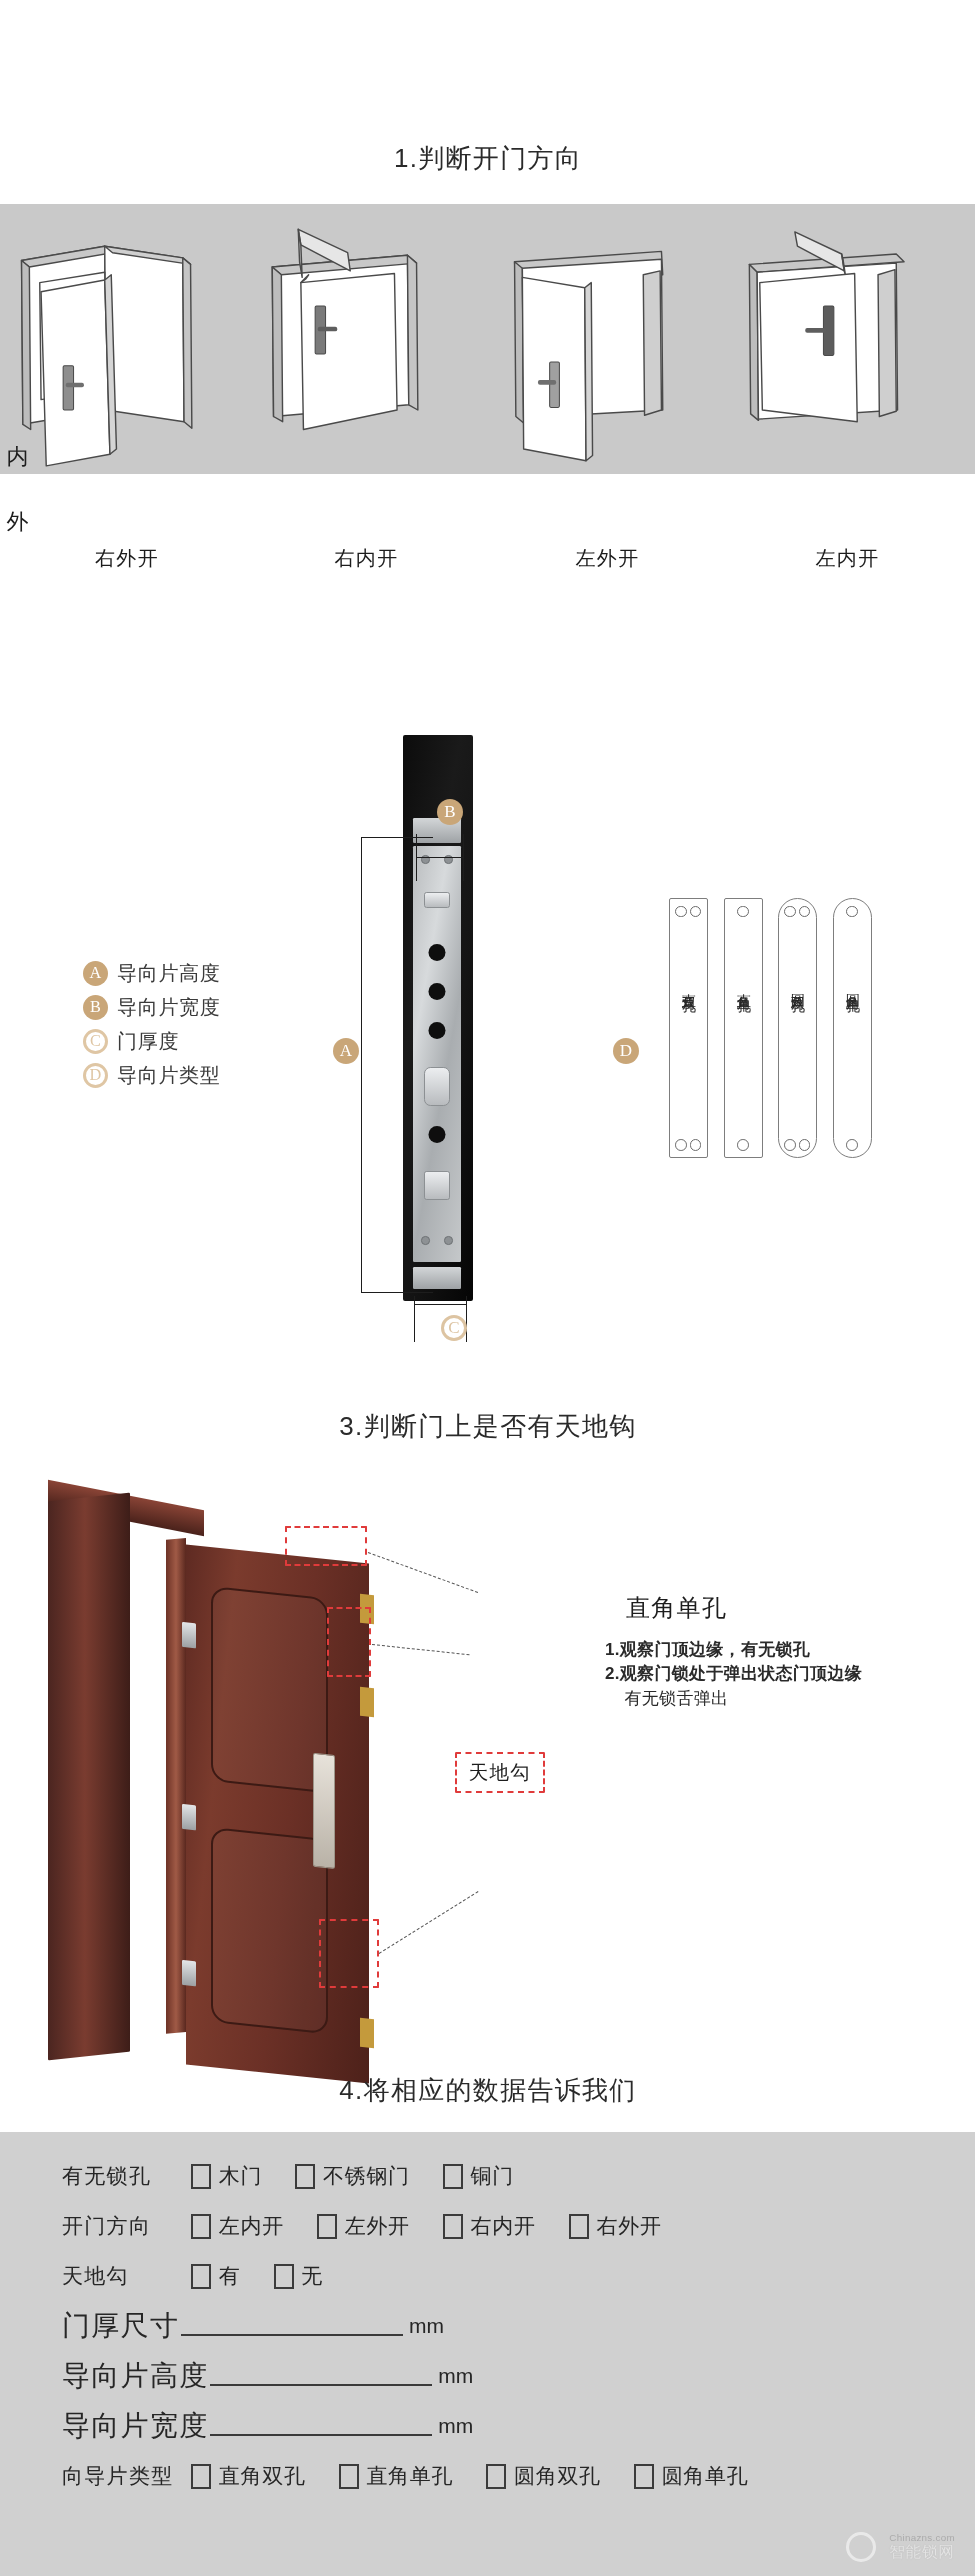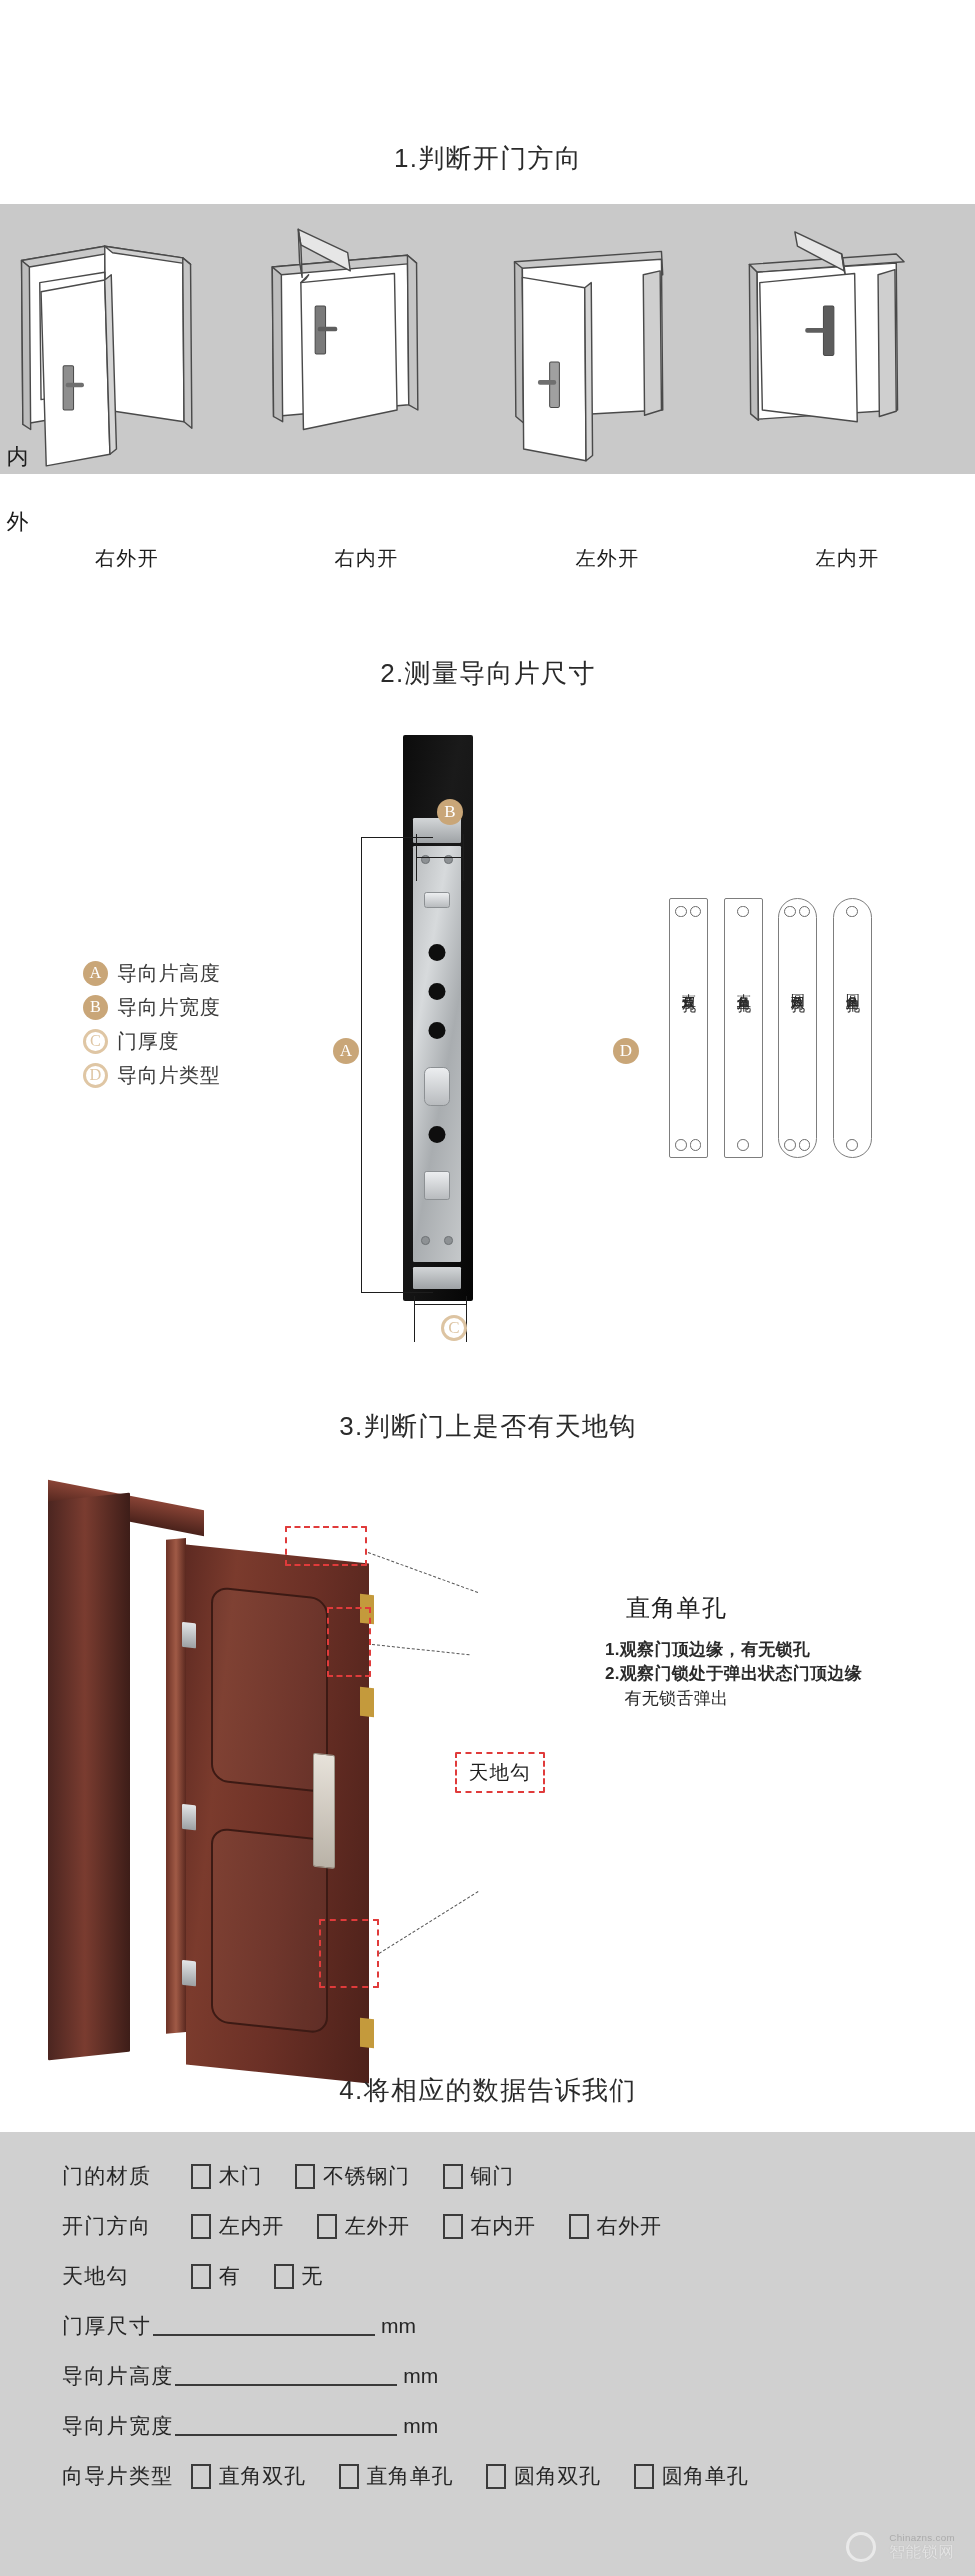--- a/index.html
+++ b/index.html
@@ -168,21 +168,21 @@
   }
   .form-inner { position:absolute; left:62px; top:2151px; width:872px; }
   .form-row { display:flex; align-items:center; min-height:50px; }
   .row-label { font-size:21px; color:#262626; letter-spacing:1.3px; width:129px; flex:0 0 auto; }
   .opt { display:flex; align-items:center; margin-right:33px; }
   .chk {
     width:20px; height:25px; border:2px solid #3b3b3b; background:transparent;
     margin-right:7.8px; flex:0 0 auto;
   }
   .opt-text { font-size:21px; color:#262626; letter-spacing:0.7px; white-space:nowrap;font-family:Liberation Serif, serif; }
-  .fill-label { font-size:21px; color:#262626; letter-spacing:1.3px; white-space:nowrap; }
+  .fill-label { font-size:28px; color:#262626; letter-spacing:1.3px; white-space:nowrap; }
   .fill-line { width:222px; border-bottom:2px solid #3a3a3a; height:19.5px; margin:0 6.5px 0 1.3px; }
   .unit { font-size:21px; color:#262626; }
 
   .watermark {
     position:absolute; right:21px; bottom:14.3px; opacity:0.55;
     display:flex; align-items:center; gap:13px;
   }
   .wm-mark { width:30px; height:30px; border-radius:50%;
     border:3.3px solid #ffffff; }
   .wm-text { line-height:1.05; }
@@ -266,21 +266,20 @@
         <rect x="120" y="174" width="32" height="7" rx="3" fill="#5e5e5e" stroke="none"></rect>
       </g>
     </svg>
   </div>
 
   <div class="door-caption" id="door-cap-0">右外开</div>
   <div class="door-caption" id="door-cap-1">右内开</div>
   <div class="door-caption" id="door-cap-2">左外开</div>
   <div class="door-caption" id="door-cap-3">左内开</div>
 
-  <div class="sec-title" id="sec2-title">2.测量导向片尺寸</div>
 
   <div class="legend">
     <div class="legend-row">
       <span class="legend-badge badge-solid">A</span>
       <span class="legend-text">导向片高度</span>
     </div>
     <div class="legend-row">
       <span class="legend-badge badge-solid">B</span>
       <span class="legend-text">导向片宽度</span>
     </div>
@@ -394,21 +393,21 @@
     </div>
   </div>
 
   <div class="sec-title" id="sec4-title">4.将相应的数据告诉我们</div>
 
   <div class="form-band"></div>
 
   <div class="form-inner">
 
     <div class="form-row">
-      <span class="row-label">门的材质</span>
+      <span class="row-label">有无锁孔</span>
       <label class="opt">
         <span class="chk"></span>
         <span class="opt-text">木门</span>
       </label>
       <label class="opt">
         <span class="chk"></span>
         <span class="opt-text">不锈钢门</span>
       </label>
       <label class="opt">
         <span class="chk"></span>

